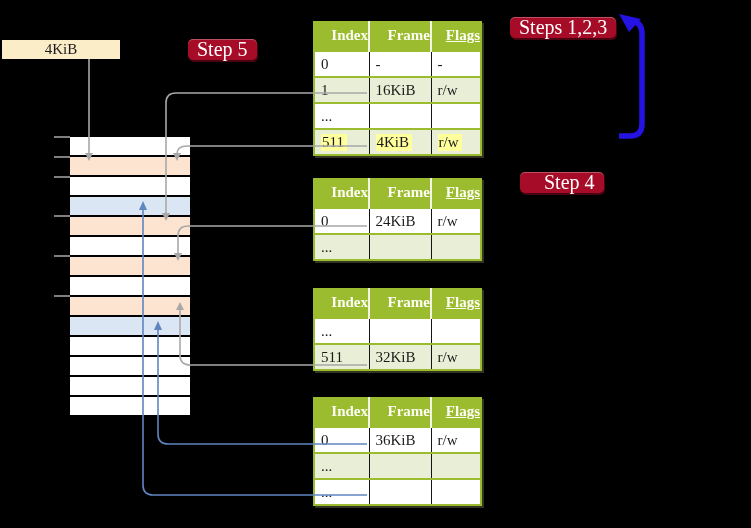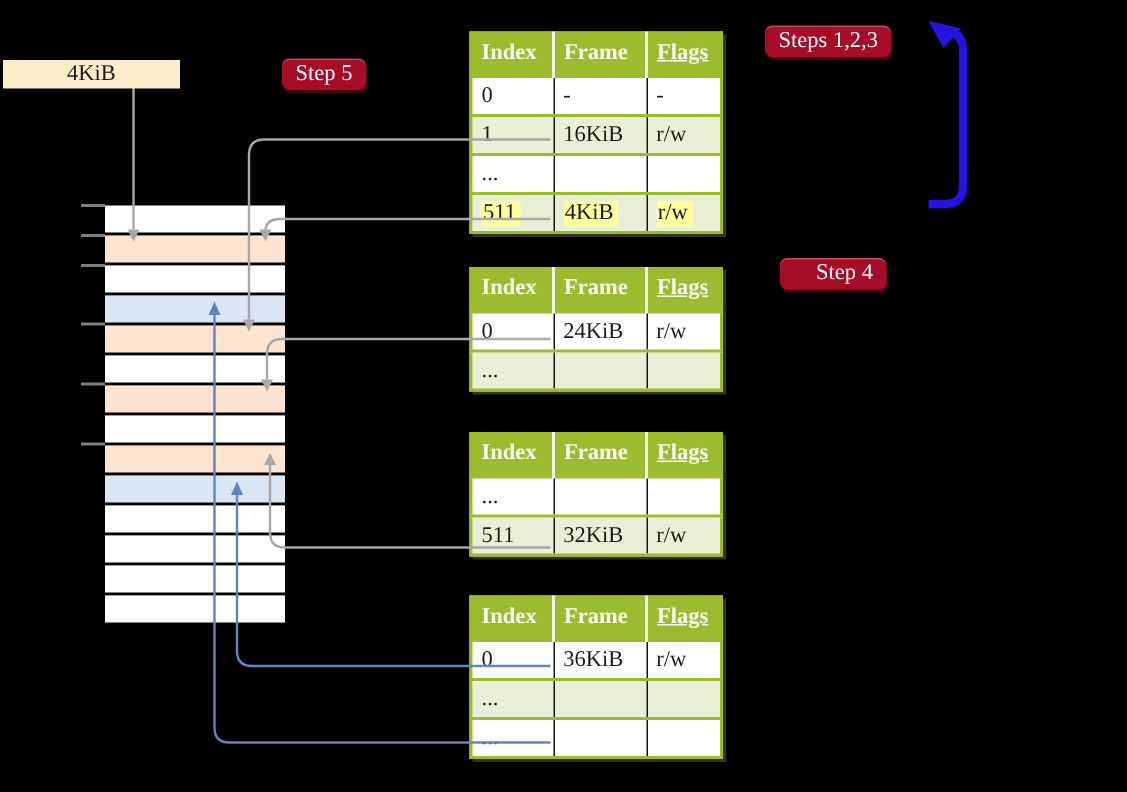--- a/index.html
+++ b/index.html
@@ -7,21 +7,21 @@
     position:relative;width:751px;height:528px;background:#000;overflow:hidden;
     font-family:"Liberation Serif","DejaVu Serif",serif;
   }
   
   .mem-size-label{
     position:absolute;left:2px;top:40px;width:118px;height:19px;
     background:#fcedc9;color:#1a1a1a;font-size:15px;line-height:19px;text-align:center;
   }
   
   .badge{
-    position:absolute;color:#fff;font-size:15px;line-height:17px;
+    position:absolute;color:#fff;font-size:20px;line-height:17px;
     padding:2px 9px;border-radius:5px;white-space:nowrap;
   }
   .badge.red{background:#a60c28;box-shadow:inset 0 1px 0 rgba(255,255,255,.28),1px 2px 0 rgba(80,4,18,.9);}
   .badge.violet{background:#4b2bef;border-radius:3px;}
   .badge-step0{left:188px;top:39px;}
   .badge-steps123{left:510px;top:17px;}
   .badge-steps1234{left:649px;top:17px;}
   .badge-step4{left:520px;top:172px;padding-left:24px;}
   
   .memory{
@@ -41,21 +41,21 @@
     position:absolute;left:313px;border-collapse:collapse;table-layout:fixed;
     background:#fff;border:2px solid #9cbc2f;
     box-shadow:2px 2px 0 rgba(60,62,40,.85);
     font-size:15px;color:#1a1a1a;
   }
   table.ptable.t0{top:21px;}
   table.ptable.t1{top:178px;}
   table.ptable.t2{top:288px;}
   table.ptable.t3{top:397px;}
   .ptable th{
-    background:#9cbc2f;color:#fdfdf5;font-weight:bold;text-align:left;
+    background:#9cbc2f;color:#fdfdf5;font-weight:bold;text-align:right;
     height:22px;padding:1px 0 4px 6px;border-right:2px solid #f2f4e4;
   }
   .ptable th:last-child{border-right:none;text-decoration:underline;}
   .ptable td{
     height:22px;padding:1px 0 1px 6px;
     border-top:2px solid #9cbc2f;border-right:1px solid #141414;
     overflow:hidden;white-space:nowrap;
   }
   .ptable td:last-child{border-right:none;}
   .ptable col.c-index{width:55px;}

